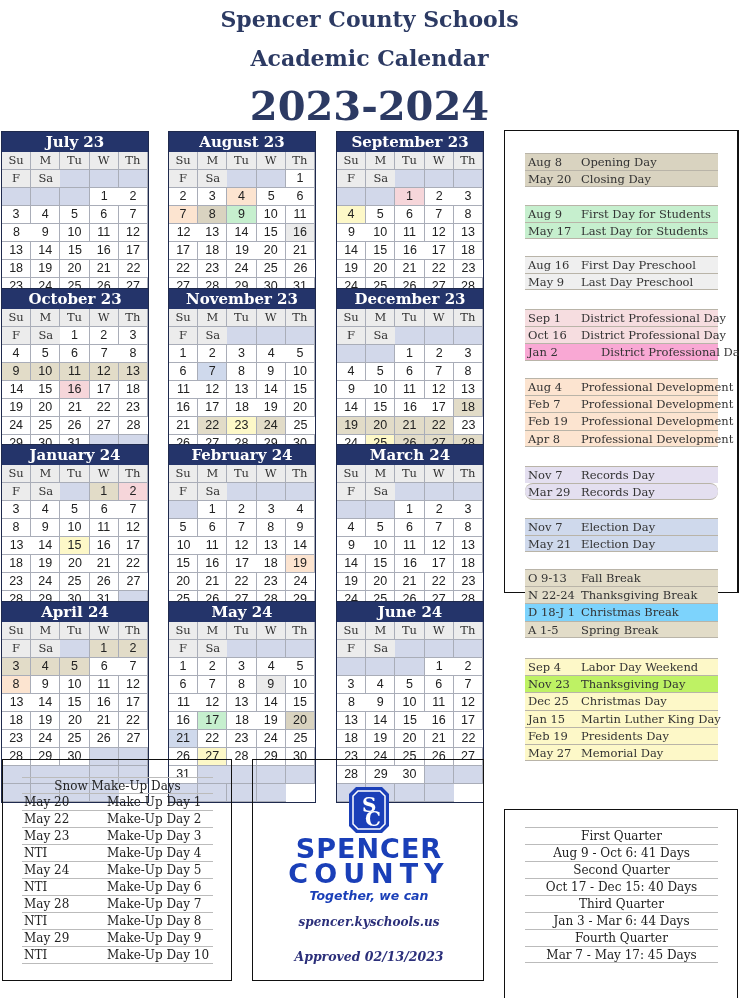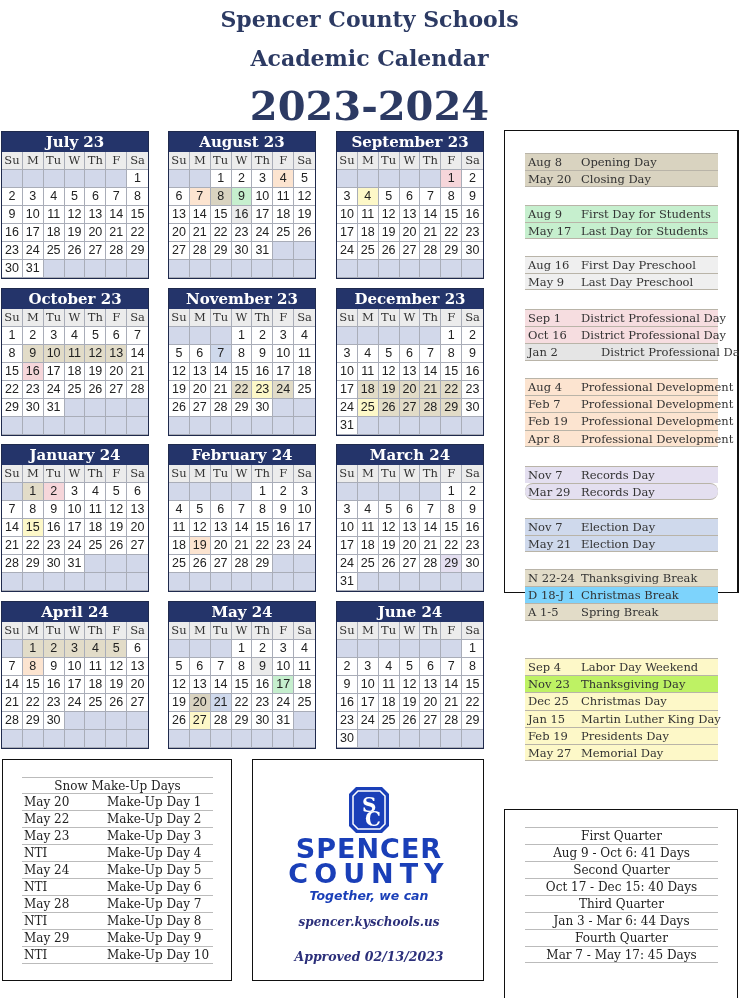--- a/index.html
+++ b/index.html
@@ -4,21 +4,21 @@
 <style>
   * { box-sizing: border-box; margin: 0; padding: 0; }
   body { width: 739px; height: 998px; background: #ffffff; position: relative; font-family: "Liberation Sans", sans-serif; overflow: hidden; }
   .title-block { position: absolute; left: 0; top: 0; width: 739px; text-align: center; color: #2c3a63; font-family: "DejaVu Serif", serif; font-weight: bold; }
   .t1 { position: absolute; left: 0; width: 739px; top: 6px; font-size: 22px; }
   .t2 { position: absolute; left: 0; width: 739px; top: 45px; font-size: 22px; }
   .t3 { position: absolute; left: 0; width: 739px; top: 82px; font-size: 40px; }
 
   .month { position: absolute; width: 148px; border: 1px solid #1f2a4d; background: #fff; }
   .month .mhead { height: 20px; background: #24346a; color: #fff; text-align: center; font-family: "DejaVu Serif", serif; font-weight: bold; font-size: 15px; line-height: 20px; }
-  .grid { display: grid; grid-template-columns: repeat(7, 1fr); }
+  .grid { display: grid; grid-template-columns: repeat(5, 1fr); }
   .grid div { height: 18px; border-right: 1px solid #a9adb8; border-bottom: 1px solid #a9adb8; text-align: center; font-size: 12.5px; line-height: 17px; color: #222; }
   .grid div:nth-child(7n) { border-right: none; }
   .grid .dow { background: #ececec; font-family: "DejaVu Serif", serif; font-size: 11.5px; color: #333; }
   .grid .empty { background: #d2d8ea; }
   .c-brk { background: #e2dcc8; }
   .c-grn { background: #c6efce; }
   .c-pd { background: #fce4d0; }
   .c-dpd { background: #f6d6da; }
   .c-hol { background: #fdf8c8; }
   .c-elec { background: #cfd9ec; }
@@ -745,21 +745,21 @@
     </div>
     <div class="lg-group" style="top: 178px;">
       <div class="lg-row" style="background: rgb(246, 221, 224);">
         <span class="d">Sep 1</span>
         <span class="e">District Professional Day</span>
       </div>
       <div class="lg-row" style="background: rgb(246, 221, 224);">
         <span class="d">Oct 16</span>
         <span class="e">District Professional Day</span>
       </div>
-      <div class="lg-row" style="background: #e5e5e5; gap: 20px;">
+      <div class="lg-row" style="background: #f9a8d4; gap: 20px;">
         <span class="d">Jan 2</span>
         <span class="e">District Professional Day</span>
       </div>
     </div>
     <div class="lg-group" style="top: 247px;">
       <div class="lg-row" style="background: rgb(252, 228, 208);">
         <span class="d">Aug 4</span>
         <span class="e">Professional Development</span>
       </div>
       <div class="lg-row" style="background: rgb(252, 228, 208);">
@@ -789,20 +789,24 @@
       <div class="lg-row" style="background: rgb(207, 217, 236);">
         <span class="d">Nov 7</span>
         <span class="e">Election Day</span>
       </div>
       <div class="lg-row" style="background: rgb(207, 217, 236);">
         <span class="d">May 21</span>
         <span class="e">Election Day</span>
       </div>
     </div>
     <div class="lg-group" style="top: 438px;">
+      <div class="lg-row" style="background: rgb(226, 220, 200);">
+        <span class="d">O 9-13</span>
+        <span class="e">Fall Break</span>
+      </div>
       <div class="lg-row" style="background: rgb(226, 220, 200);">
         <span class="d">N 22-24</span>
         <span class="e">Thanksgiving Break</span>
       </div>
       <div class="lg-row" style="background: #7dd3fc;">
         <span class="d">D 18-J 1</span>
         <span class="e">Christmas Break</span>
       </div>
       <div class="lg-row" style="background: rgb(226, 220, 200);">
         <span class="d">A 1-5</span>

